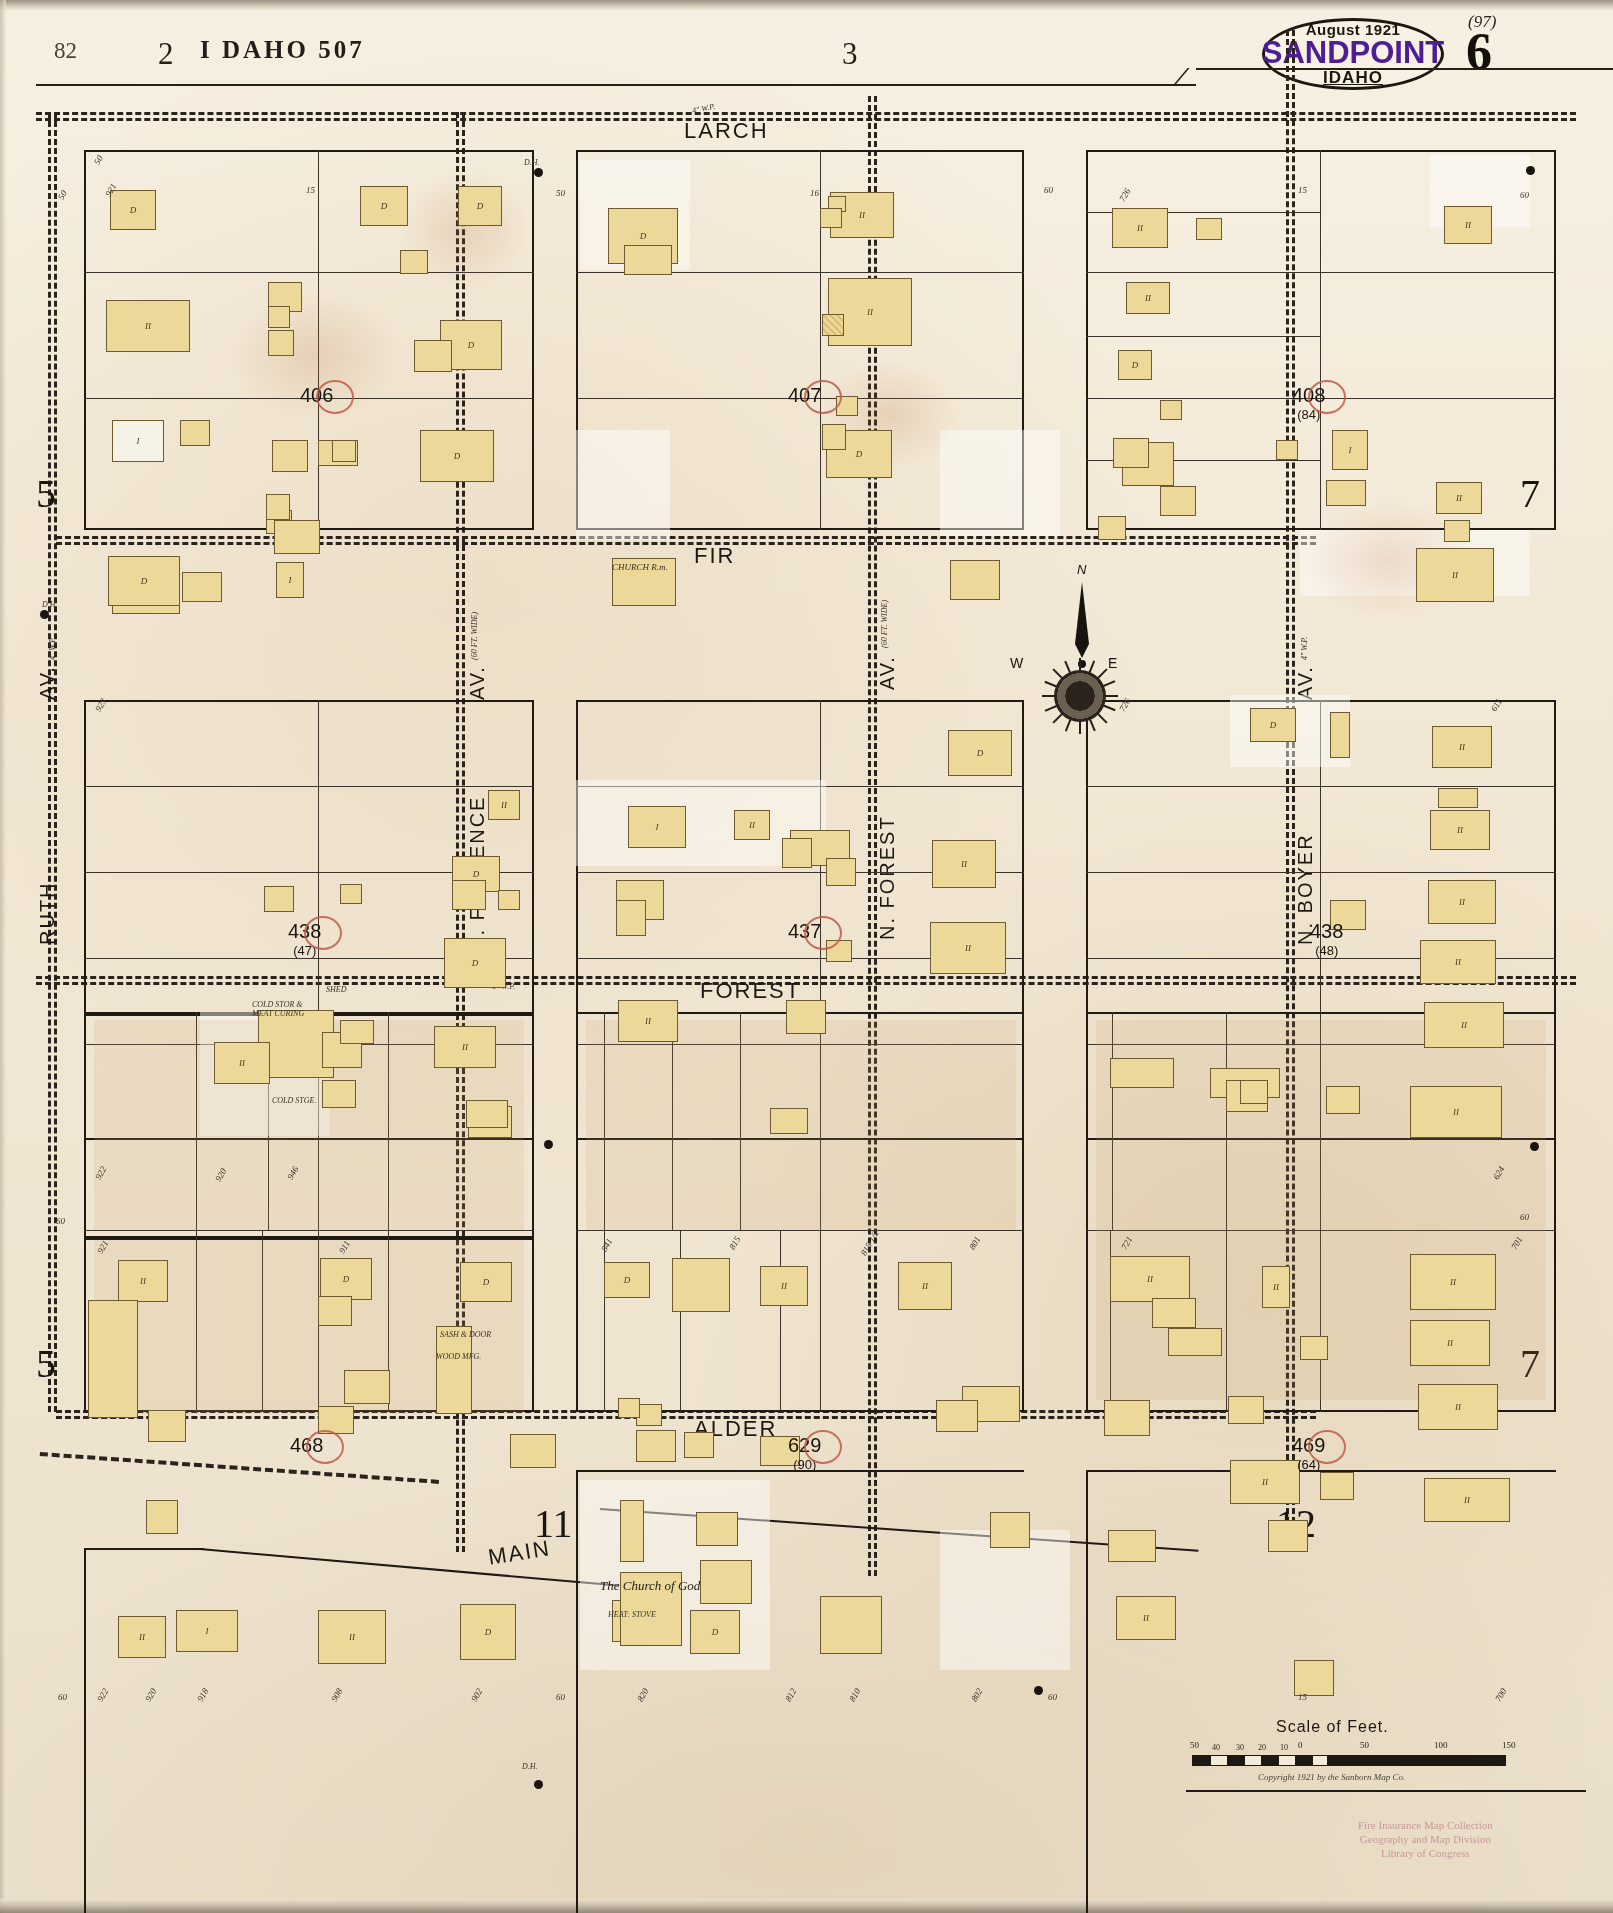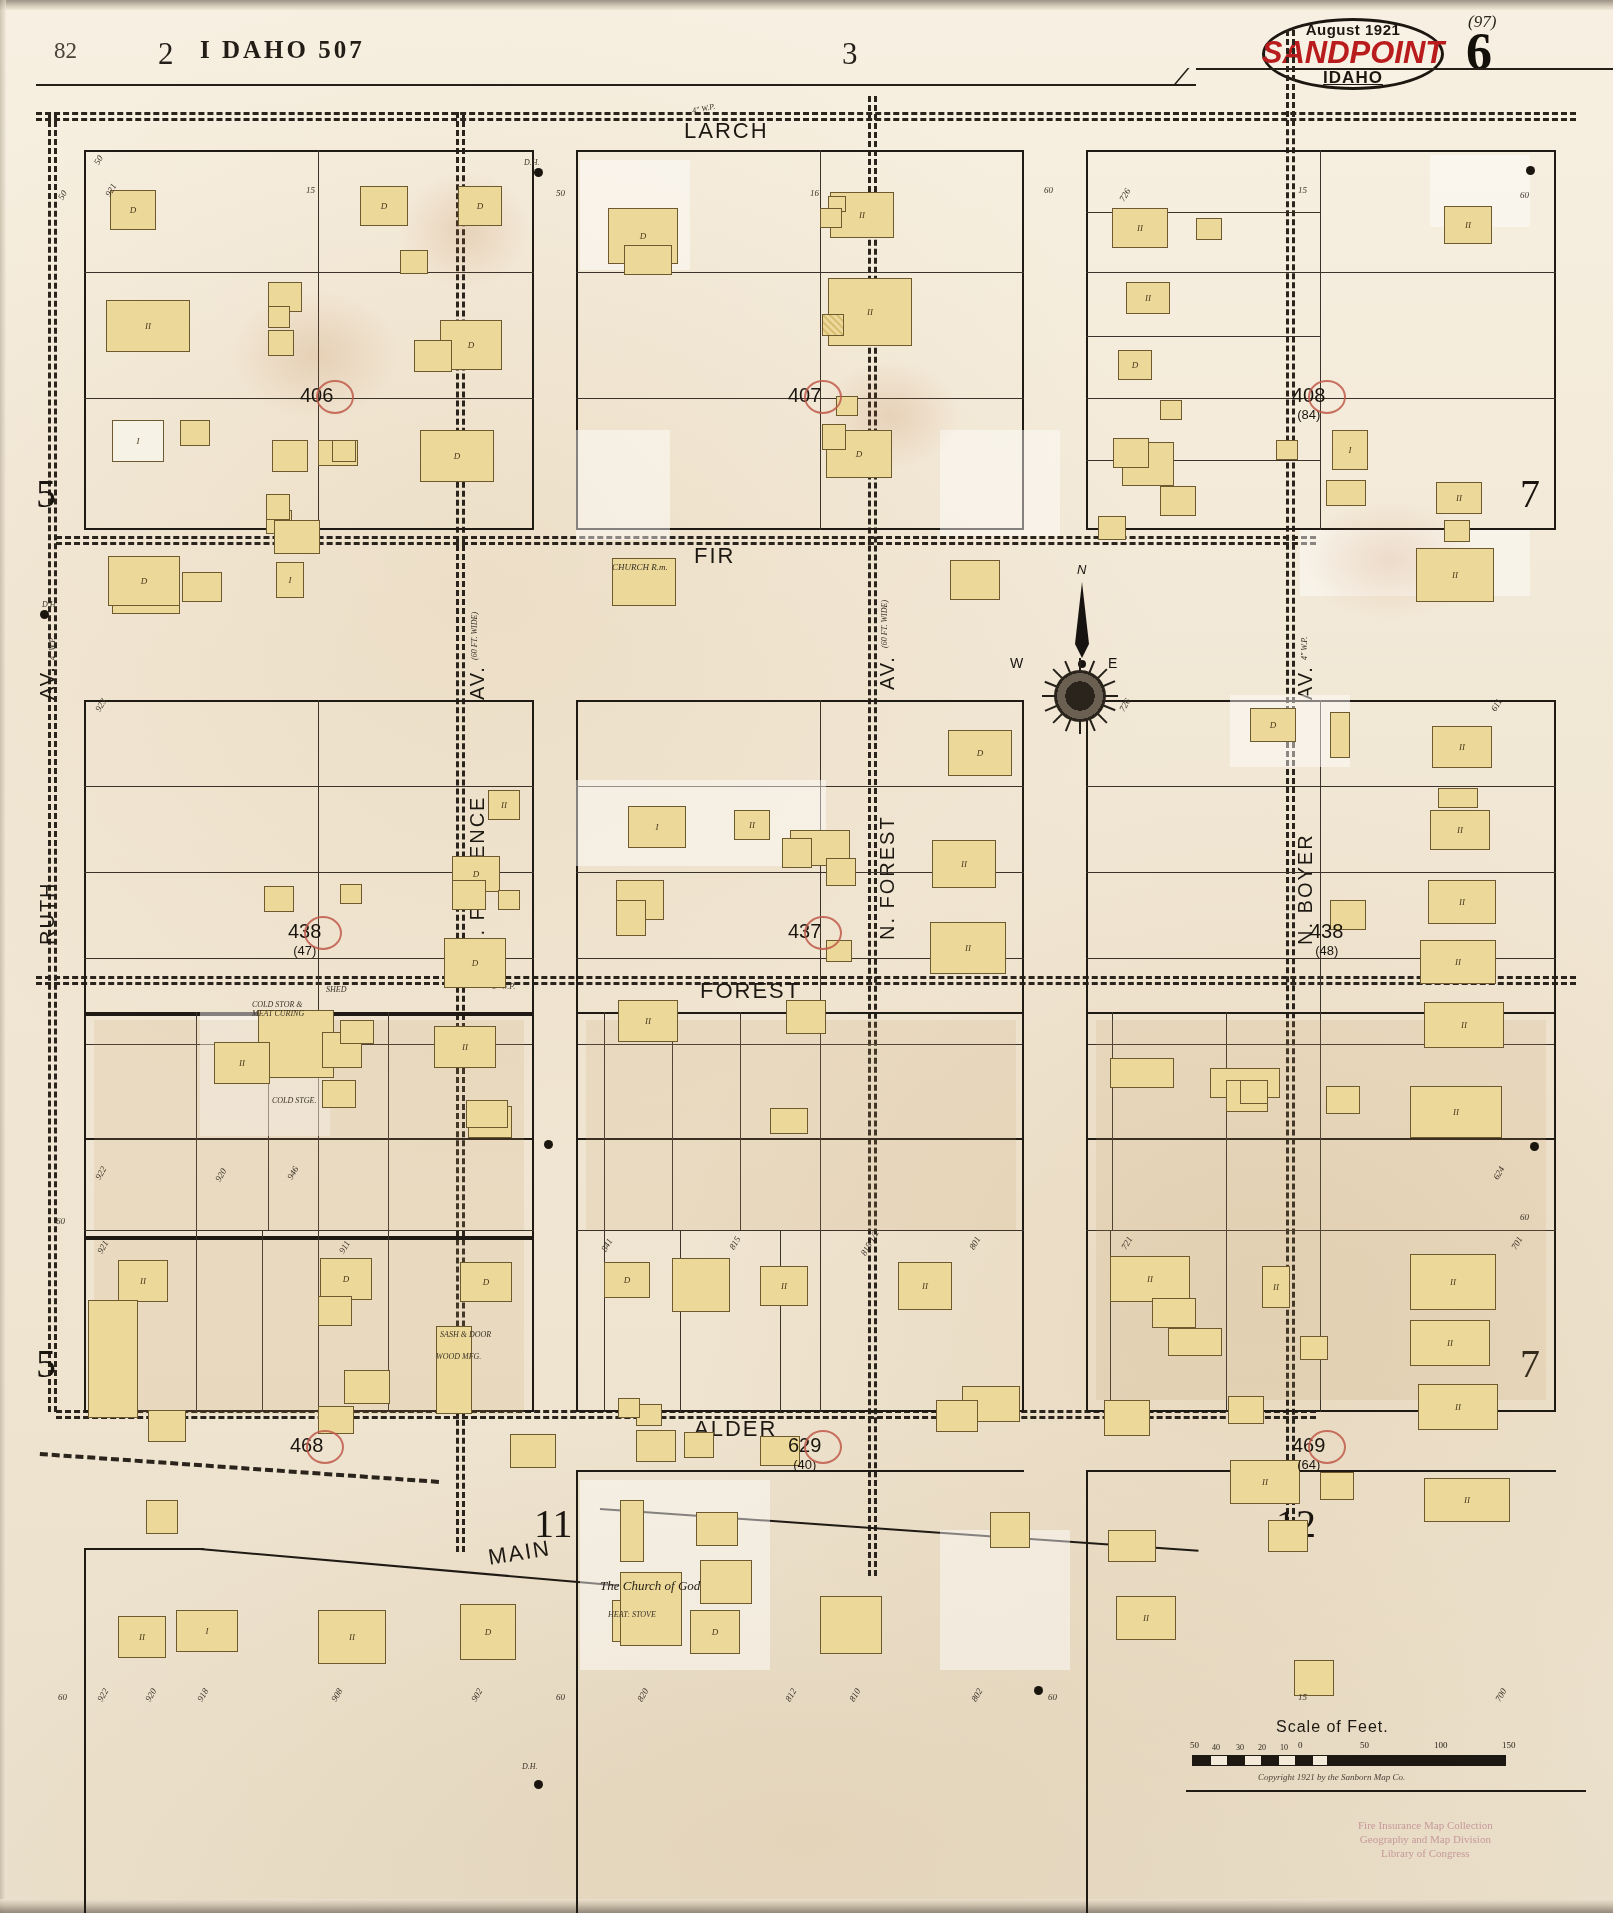--- a/index.html
+++ b/index.html
@@ -36,21 +36,21 @@
   #hdr-82{left:54px;top:38px;font-size:23px;color:#4a4238;font-family:"Liberation Serif",serif;}
   #hdr-idaho{left:200px;top:36px;font-size:25px;letter-spacing:3px;font-weight:bold;
              font-family:"Liberation Serif",serif;color:#221d17;}
   #hdr-blk2{left:158px;top:36px;font-size:31px;font-family:"Liberation Serif",serif;color:#241f19;}
   #hdr-blk3{left:842px;top:36px;font-size:31px;font-family:"Liberation Serif",serif;color:#241f19;}
 
   #titlebox{position:absolute;left:1262px;top:18px;width:176px;height:66px;
     border:3px solid #1c1710;border-radius:50%/50%;background:rgba(255,255,255,.12);
     display:flex;flex-direction:column;align-items:center;justify-content:center;}
   #titlebox .ln1{font-size:15px;letter-spacing:.5px;color:#1c1710;font-weight:bold;}
-  #titlebox .ln2{font-size:31px;letter-spacing:0px;color:#b91c1c;font-weight:bold;line-height:30px;font-style:italic;}
+  #titlebox .ln2{font-size:31px;letter-spacing:0px;color:#4c1d95;font-weight:bold;line-height:30px;}
   #titlebox .ln3{font-size:17px;letter-spacing:1px;color:#1c1710;font-weight:bold;text-decoration:underline;}
 
   #pg-paren{left:1468px;top:12px;font-size:17px;font-style:italic;color:#2a241c;
             font-family:"Liberation Serif",serif;}
   #pg-num{left:1466px;top:22px;font-size:52px;font-weight:bold;color:#121009;
           font-family:"Liberation Serif",serif;}
 
   #hdr-rule{position:absolute;left:36px;top:84px;width:1160px;height:2px;background:#241f17;}
   #hdr-rule-r{position:absolute;left:1196px;top:68px;width:420px;height:2px;background:#241f17;}
   #hdr-diag{position:absolute;left:1180px;top:68px;width:22px;height:18px;
@@ -628,21 +628,21 @@
   <div class="blknum" style="left:1310px;top:920px;">
     <div class="n">438</div>
     <div class="s">(48)</div>
   </div>
   <div class="blknum" style="left:290px;top:1434px;">
     <div class="n">468</div>
     <div class="ring"></div>
   </div>
   <div class="blknum" style="left:788px;top:1434px;">
     <div class="n">629</div>
-    <div class="s">(40)</div>
+    <div class="s">(90)</div>
     <div class="ring"></div>
   </div>
   <div class="blknum" style="left:1292px;top:1434px;">
     <div class="n">469</div>
     <div class="s">(64)</div>
     <div class="ring"></div>
   </div>
 
   <div class="t tiny9" style="left:612px;top:562px;">CHURCH R.m.</div>
   <div class="t" style="left:600px;top:1578px;font-size:13px;font-style:italic;color:#2a2218;font-family:'Liberation Serif',serif;">The Church of God</div>

